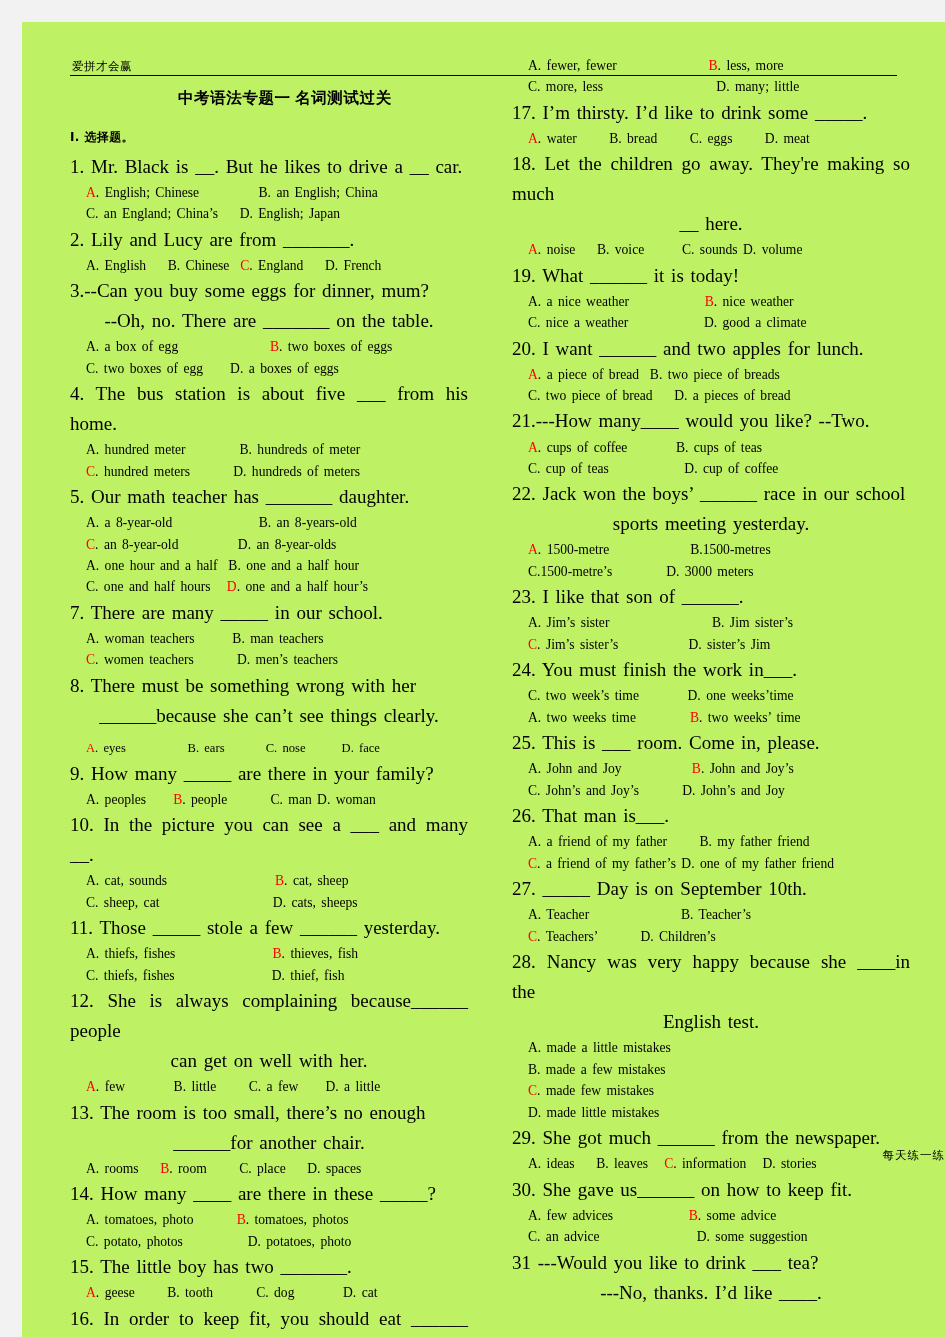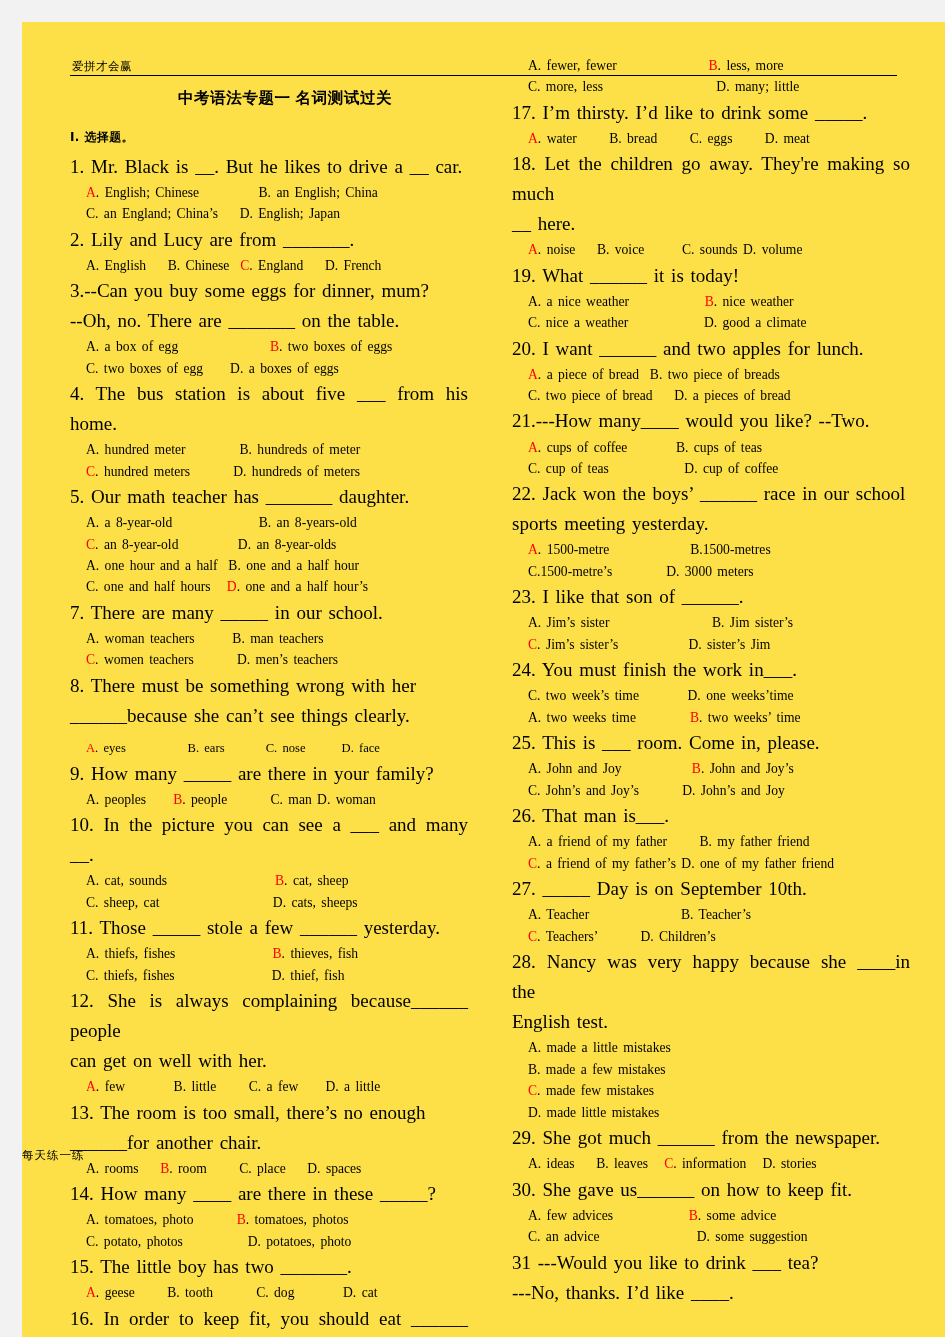--- a/index.html
+++ b/index.html
@@ -12,39 +12,39 @@
     height: 1337px;
     font-family: "Liberation Serif", "DejaVu Serif", serif;
     overflow: hidden;
   }
   .page {
     position: absolute;
     left: 22px;
     top: 22px;
     width: 923px;
     height: 1315px;
-    background: #fde047;
+    background: #bef264;
     box-sizing: border-box;
     padding: 38px 48px 0 48px;
   }
   .hdr {
     font-family: "DejaVu Sans", "Liberation Sans", sans-serif;
     font-size: 11.5px;
     color: #000;
     line-height: 1.1;
     letter-spacing: .5px;
     margin: 0 0 2px 2px;
   }
   .hdr-rule {
     border: 0;
     border-top: 1.2px solid #000;
     margin: 0 0 12px 0;
   }
   .doc-title {
-    font-family: Liberation Sans, sans-serif;
+    font-family: Liberation Serif, serif;
     font-weight: bold;
     font-size: 15.5px;
     color: #000;
     text-align: left;
     margin: 6px 0 0 108px;
     letter-spacing: .6px;
   }
   .cols {
     position: relative;
     margin-top: 4px;
@@ -65,37 +65,37 @@
     letter-spacing: .4px;
   }
   .q {
     font-size: 19px;
     line-height: 1.58;
     margin: 0;
     text-align: justify;
     text-justify: inter-word;
     word-spacing: 2px;
   }
-  .q.nojust { text-align: left; }
+  .q.nojust { text-align: center; }
   .opts {
     font-size: 13.6px;
     line-height: 1.58;
     margin: 0;
     padding-left: 16px;
     word-spacing: 2px;
     white-space: pre;
   }
   .opts.sm { font-size: 12.6px; margin-top: 8px; }
   .red { color: #ff0000; }
   .footer {
     position: absolute;
     left: 0;
     right: 0;
     top: 1126px;
-    text-align: left;
+    text-align: right;
     font-family: "DejaVu Sans", "Liberation Sans", sans-serif;
     font-size: 11.5px;
     letter-spacing: 1px;
     color: #000;
   }
 </style>
 </head>
 <body>
 
 <div class="page">

